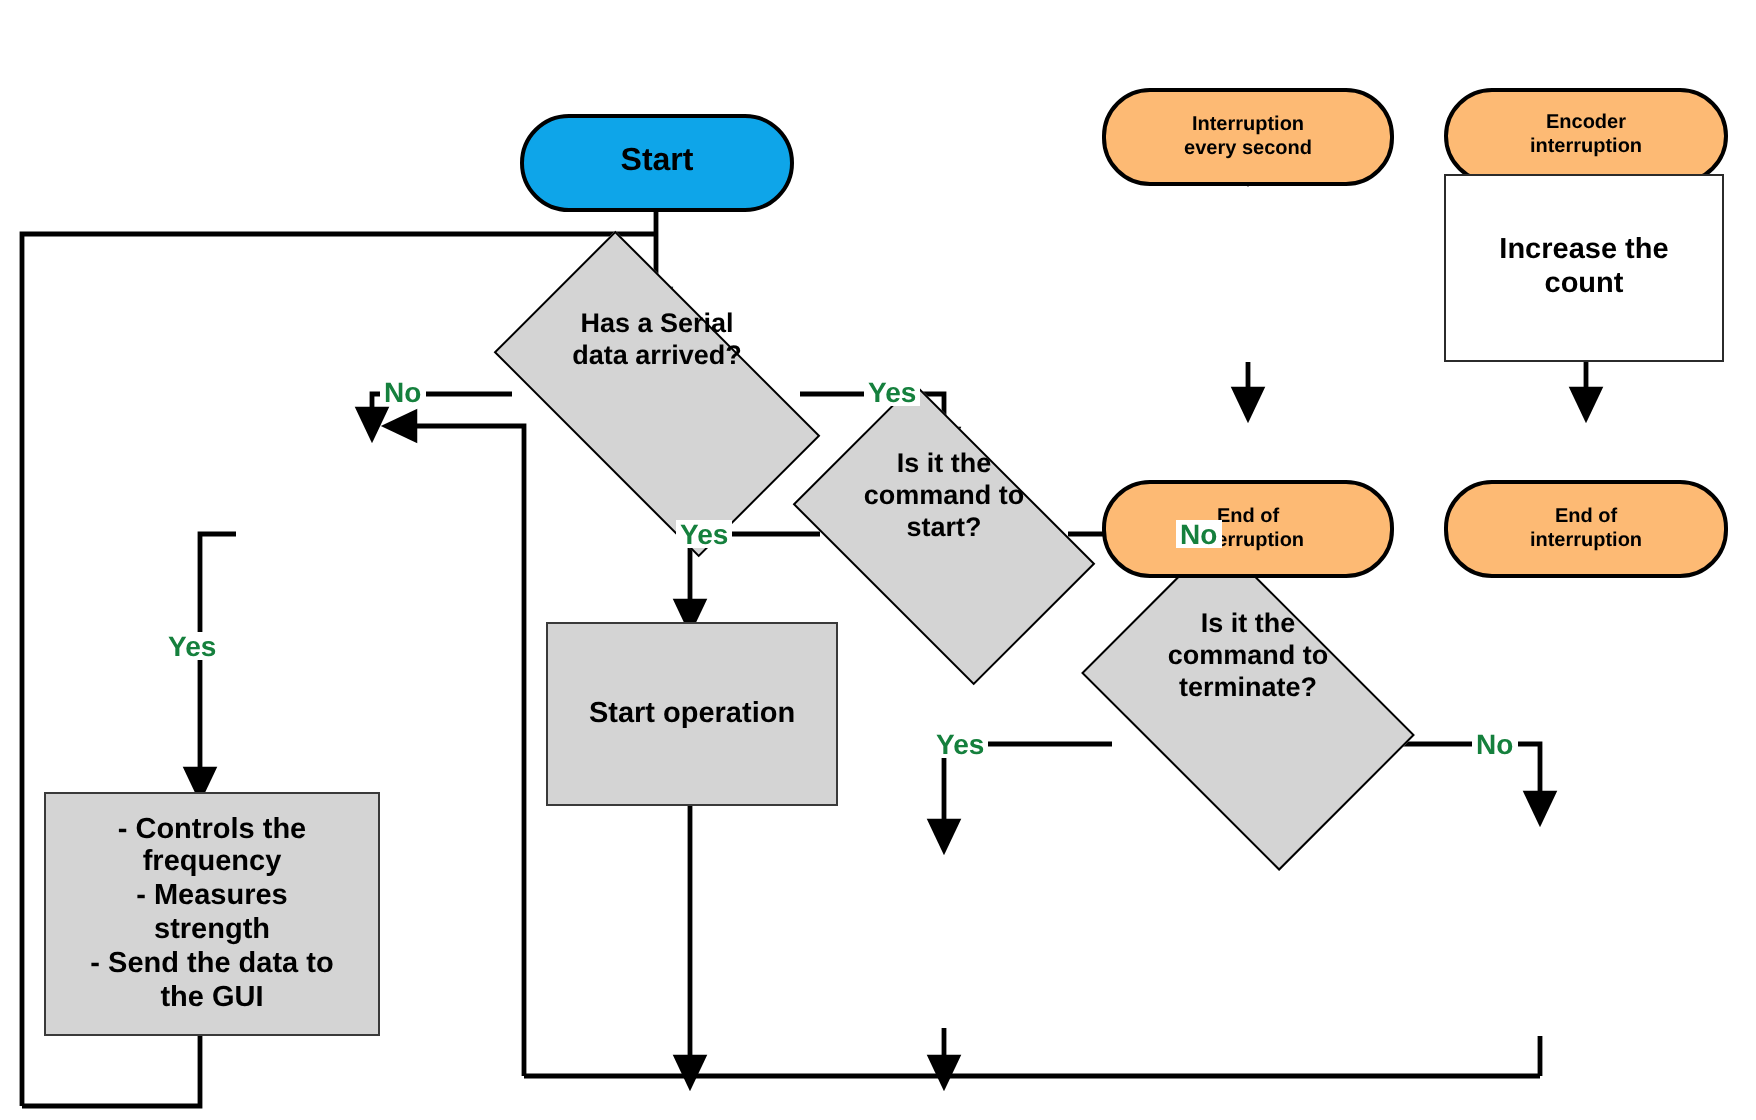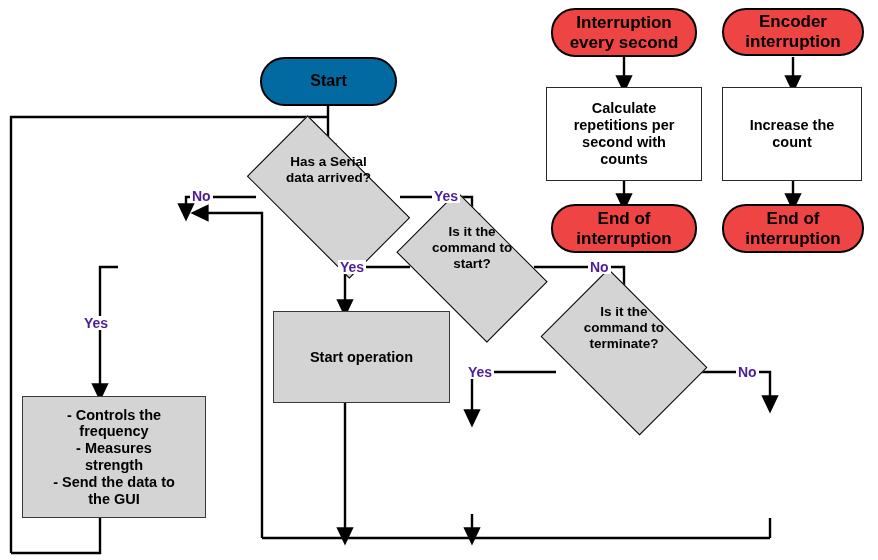--- a/index.html
+++ b/index.html
@@ -6,32 +6,32 @@
   body{width:878px;height:560px;overflow:hidden;
        font-family:"Liberation Sans","DejaVu Sans",sans-serif;}
   #canvas{position:relative;width:878px;height:560px;background:#fff;}
   svg.wires{position:absolute;left:0;top:0;width:878px;height:560px;}
 
   .node{position:absolute;box-sizing:border-box;display:flex;
         align-items:center;justify-content:center;text-align:center;
         font-weight:bold;color:#000;line-height:1.16;}
   .proc{background:#d4d4d4;border:1.6px solid #3a3a3a;font-size:14.5px;}
   .proc-white{background:#ffffff;border:1.6px solid #2b2b2b;font-size:14.5px;}
-  .term{background:#0369a1;border:2px solid #000;border-radius:26px;font-size:16px;}
-  .term-white{background:#ef4444;border:2.2px solid #000;border-radius:24px;font-size:17px;}
+  .term{background:#0ea5e9;border:2px solid #000;border-radius:26px;font-size:16px;}
+  .term-white{background:#fdba74;border:2.2px solid #000;border-radius:24px;font-size:10px;margin-top:36px;}
 
   .dia{position:absolute;}
   .dia .shape{position:absolute;left:0;top:0;width:100%;height:100%;
         background:#d4d4d4;border:1.8px solid #000;
         transform:rotate(45deg);box-sizing:border-box;}
   .dia .txt{position:absolute;left:-14%;top:0;width:128%;height:100%;
         display:flex;align-items:flex-start;justify-content:center;text-align:center;
         font-weight:bold;font-size:13.5px;color:#000;line-height:1.2;}
 
-  .elabel{position:absolute;font-weight:bold;font-size:14px;color:#4c1d95;
+  .elabel{position:absolute;font-weight:bold;font-size:14px;color:#15803d;
           background:#fff;padding:0 2px;line-height:1;}
   .multiline{white-space:pre-line;}
 </style>
 </head>
 <body>
 
 <div id="canvas">
 
   <svg class="wires" viewBox="0 0 878 560" xmlns="http://www.w3.org/2000/svg">
     <defs>
@@ -103,46 +103,40 @@
 
   <div class="dia" style="left:554px;top:304px;width:140px;height:96px;">
     <div class="shape"></div>
     <div class="txt">
         <span class="multiline">Is it the
 command to
 terminate?</span>
       </div>
   </div>
 
-  <div class="node proc" style="left:22px;top:396px;width:184px;height:122px;">
+  <div class="node proc" style="left:22px;top:396px;width:168px;height:122px;">
     <span class="multiline">- Controls the
 frequency
 - Measures
 strength
 - Send the data to
 the GUI</span>
   </div>
 
-  <div class="node proc" style="left:273px;top:311px;width:177px;height:92px;">
+  <div class="node proc" style="left:273px;top:311px;width:146px;height:92px;">
     <span class="multiline">Start operation</span>
   </div>
 
 
 
   <div class="node term-white" style="left:551px;top:8px;width:146px;height:49px;">
     <span class="multiline">Interruption
 every second</span>
   </div>
 
-  <div class="node proc-white" style="left:546px;top:87px;width:156px;height:94px;">
-    <span class="multiline">Calculate
-repetitions per
-second with
-counts</span>
-  </div>
 
   <div class="node term-white" style="left:551px;top:204px;width:146px;height:49px;">
     <span class="multiline">End of
 interruption</span>
   </div>
 
   <div class="node term-white" style="left:722px;top:8px;width:142px;height:48px;">
     <span class="multiline">Encoder
 interruption</span>
   </div>

